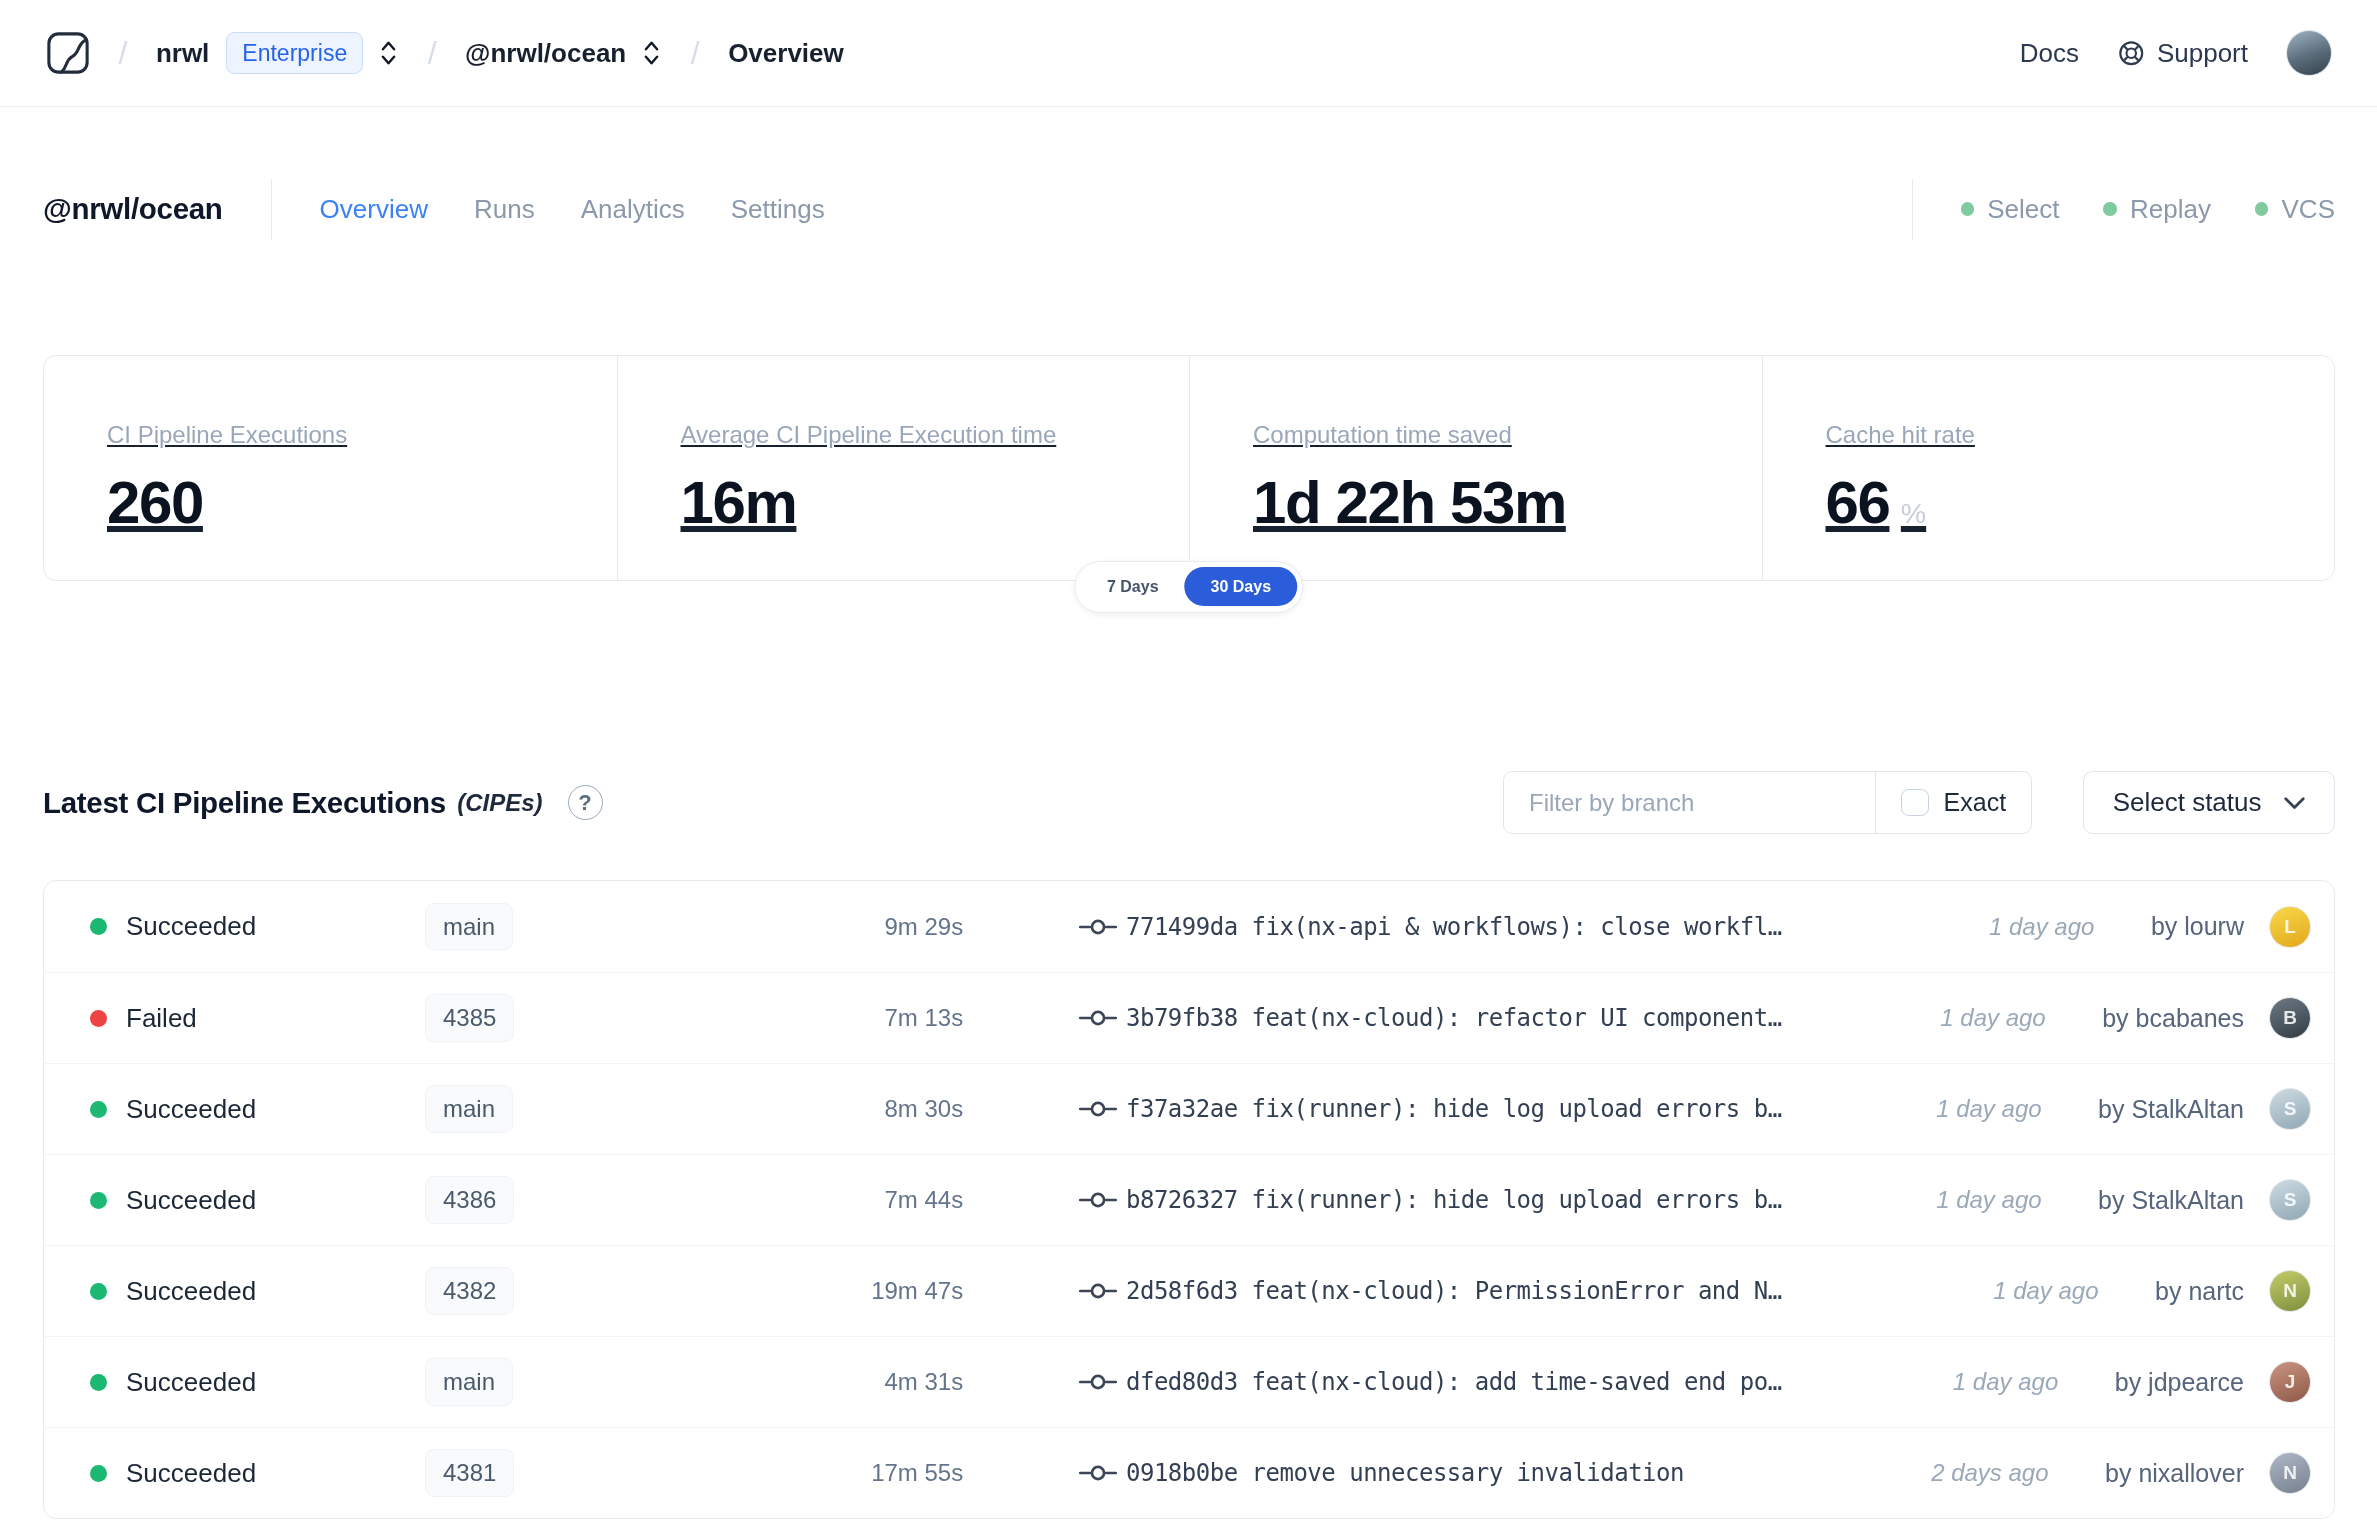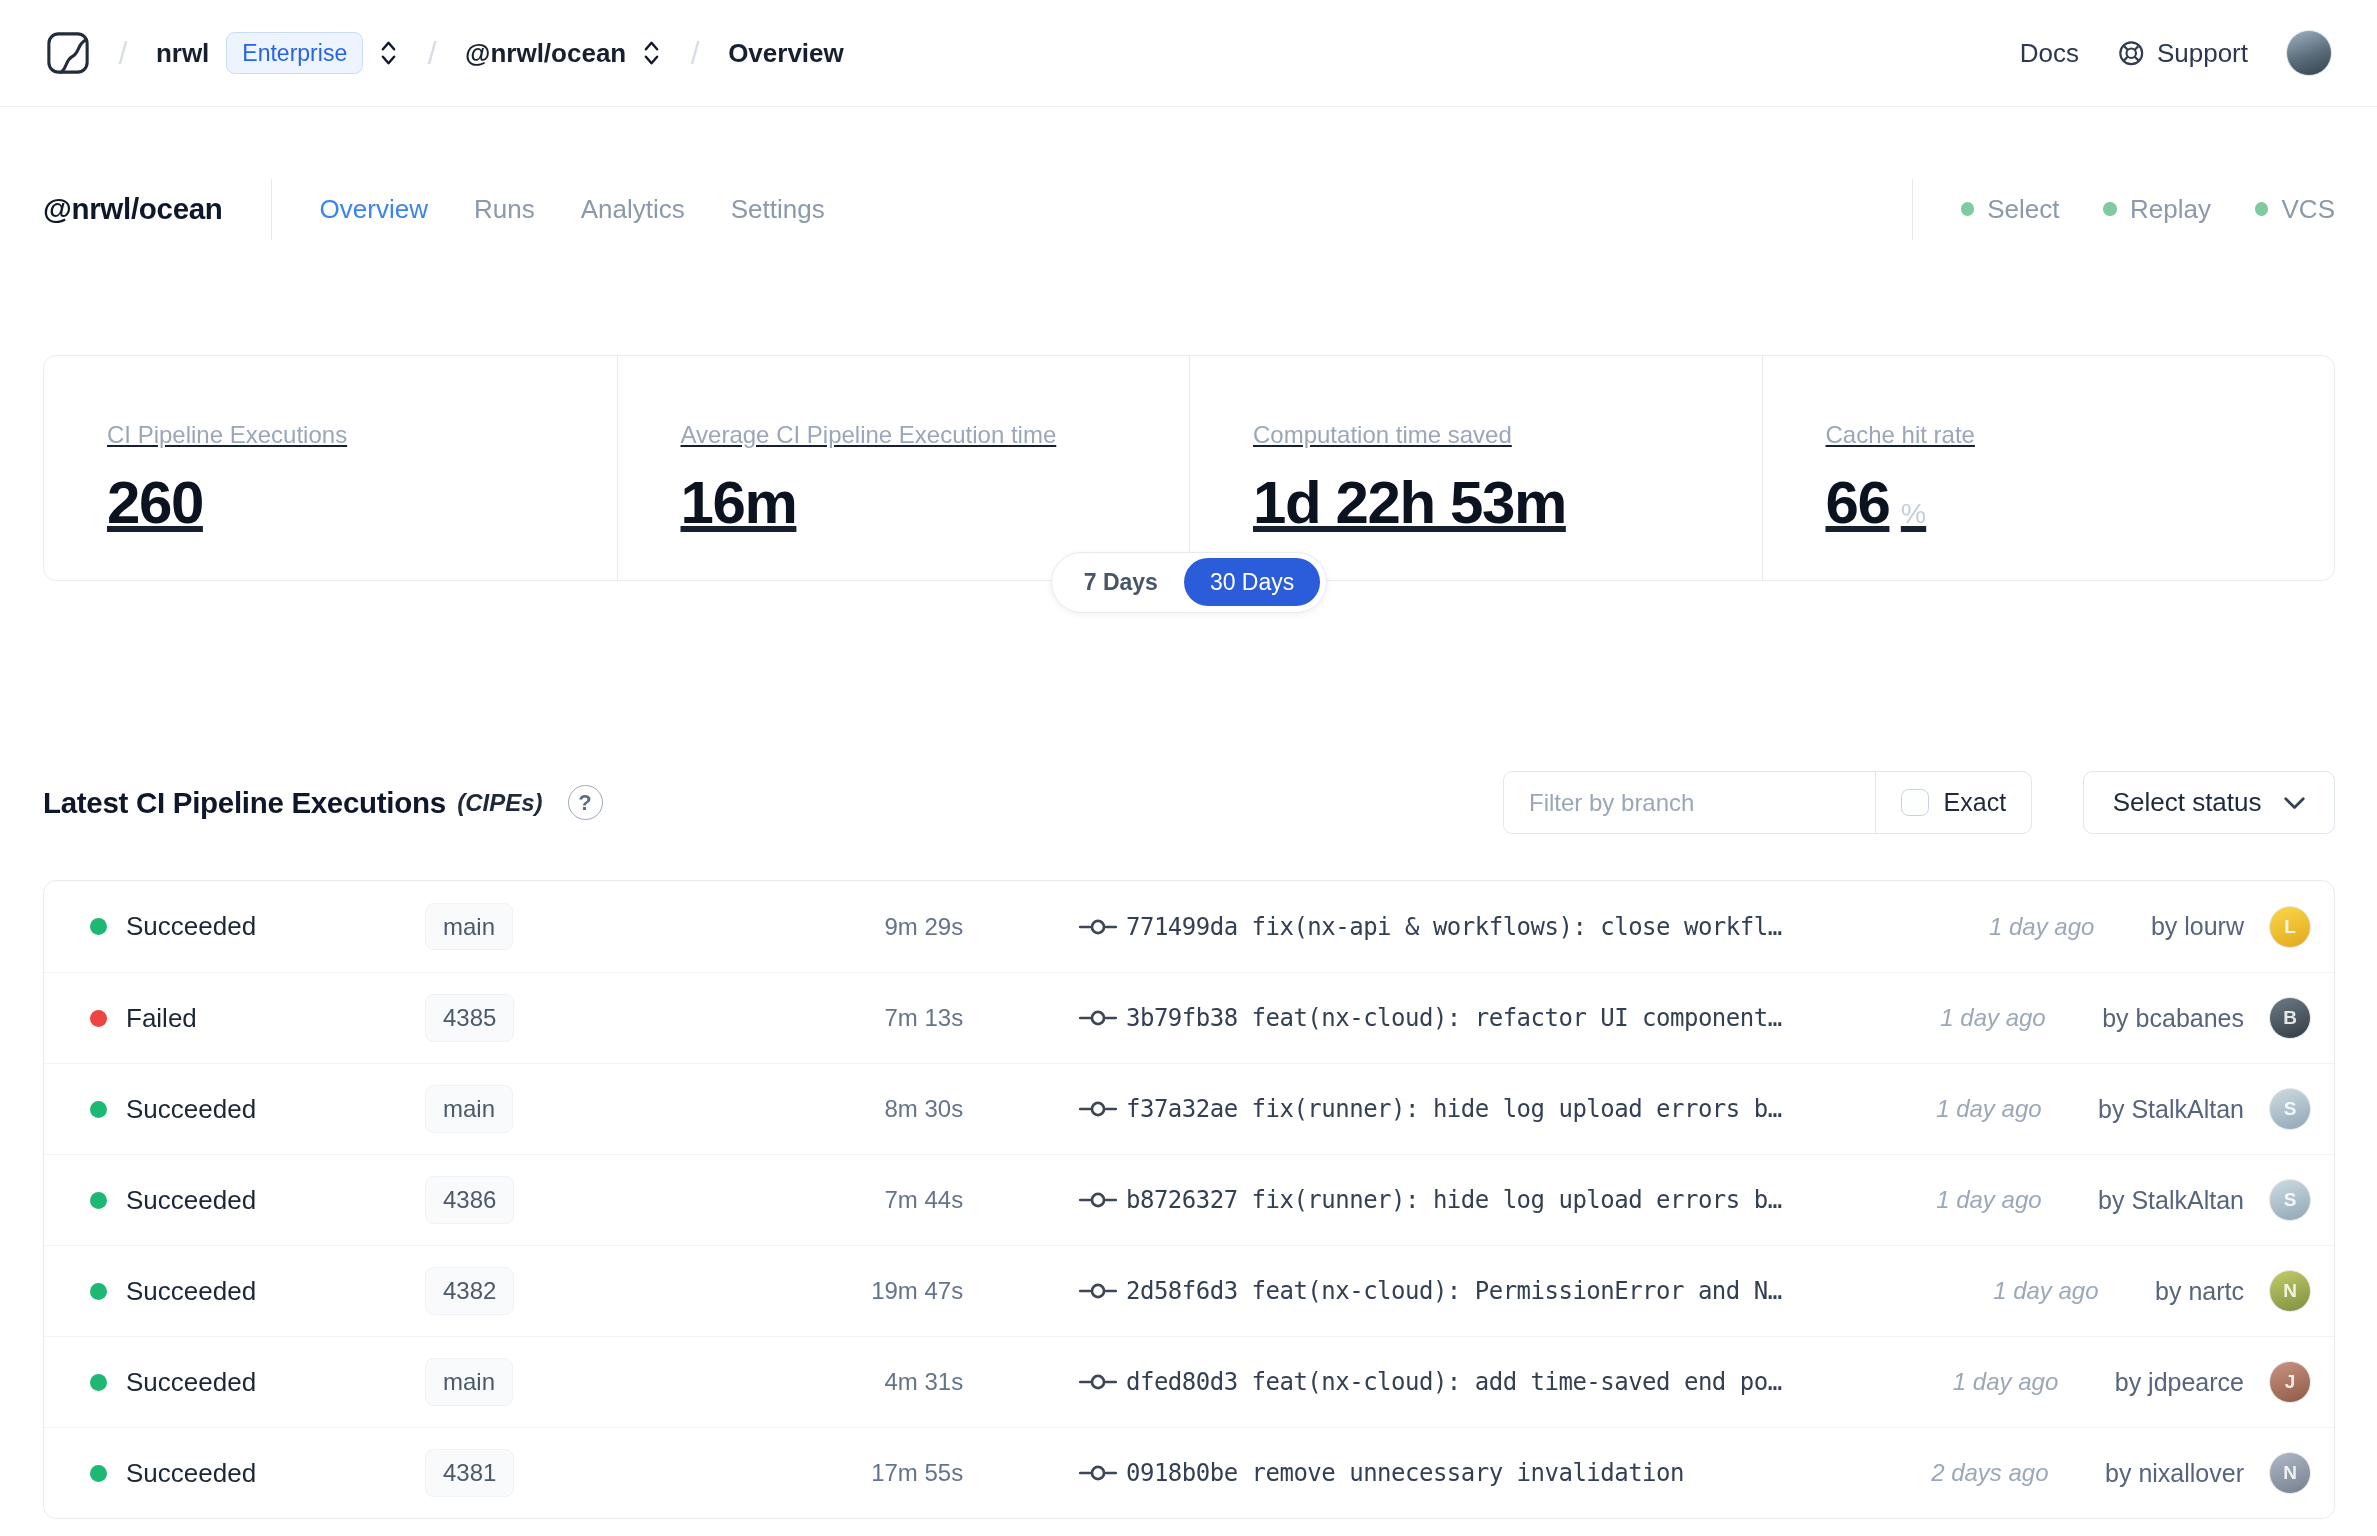--- a/index.html
+++ b/index.html
@@ -39,23 +39,23 @@
   .stats { display:grid; grid-template-columns:repeat(4,1fr);
     border:1px solid #e7ebf0; border-radius:13.3px; height:226px; background:#fff; }
   .stat-cell { padding:65px 0 0 63px;text-decoration:underline; }
   .stat-cell + .stat-cell { border-left:1px solid #e7ebf0; }
   .stat-label { font-size:24px; font-weight:500; color:#9aa7ba; }
   .stat-value { margin-top:19px; font-size:60px; font-weight:700; color:#0b1220; letter-spacing:-1.4px; }
   .stat-suffix { font-size:28.5px; font-weight:500; color:#c5cdd9; margin-left:11.4px; letter-spacing:0; }
   .range-toggle { position:absolute; left:50%; bottom:-32px; transform:translateX(-50%);
     display:flex; align-items:center; background:#fff; border:1px solid #e7ebf0;
     border-radius:950px; padding:5.7px; box-shadow:0 1.9px 7.6px rgba(15,23,42,.06); }
-  .range-opt { font-size:23px; font-weight:600; color:#475569; padding:10.5px 26px;
+  .range-opt { font-size:16px; font-weight:600; color:#475569; padding:10.5px 26px;
     border-radius:950px; cursor:pointer; white-space:nowrap;text-align:right; }
-  .range-opt.selected { background:#2b5cd9; color:#fff; font-weight:400; }
+  .range-opt.selected { background:#2b5cd9; color:#fff; font-weight:700; }
 
   
   .section-head { margin:190px 43px 0; display:flex; align-items:center; }
   .section-title { font-size:29.5px; font-weight:700; color:#0f172a; letter-spacing:-0.3px; }
   .section-suffix { font-size:24px; font-style:italic; font-weight:600; color:#1e293b; margin-left:11.4px; }
   .help { width:35px; height:35px; margin-left:25px; border:1.9px solid #9aa9bd; border-radius:50%;
     display:flex; align-items:center; justify-content:center;
     font-size:22px; font-weight:700; color:#5c6c82; cursor:pointer; }
   .section-controls { margin-left:auto; display:flex; align-items:center; gap:51px; }
   .filter-group { display:flex; align-items:stretch; border:1px solid #dfe5ec; border-radius:9.5px;

